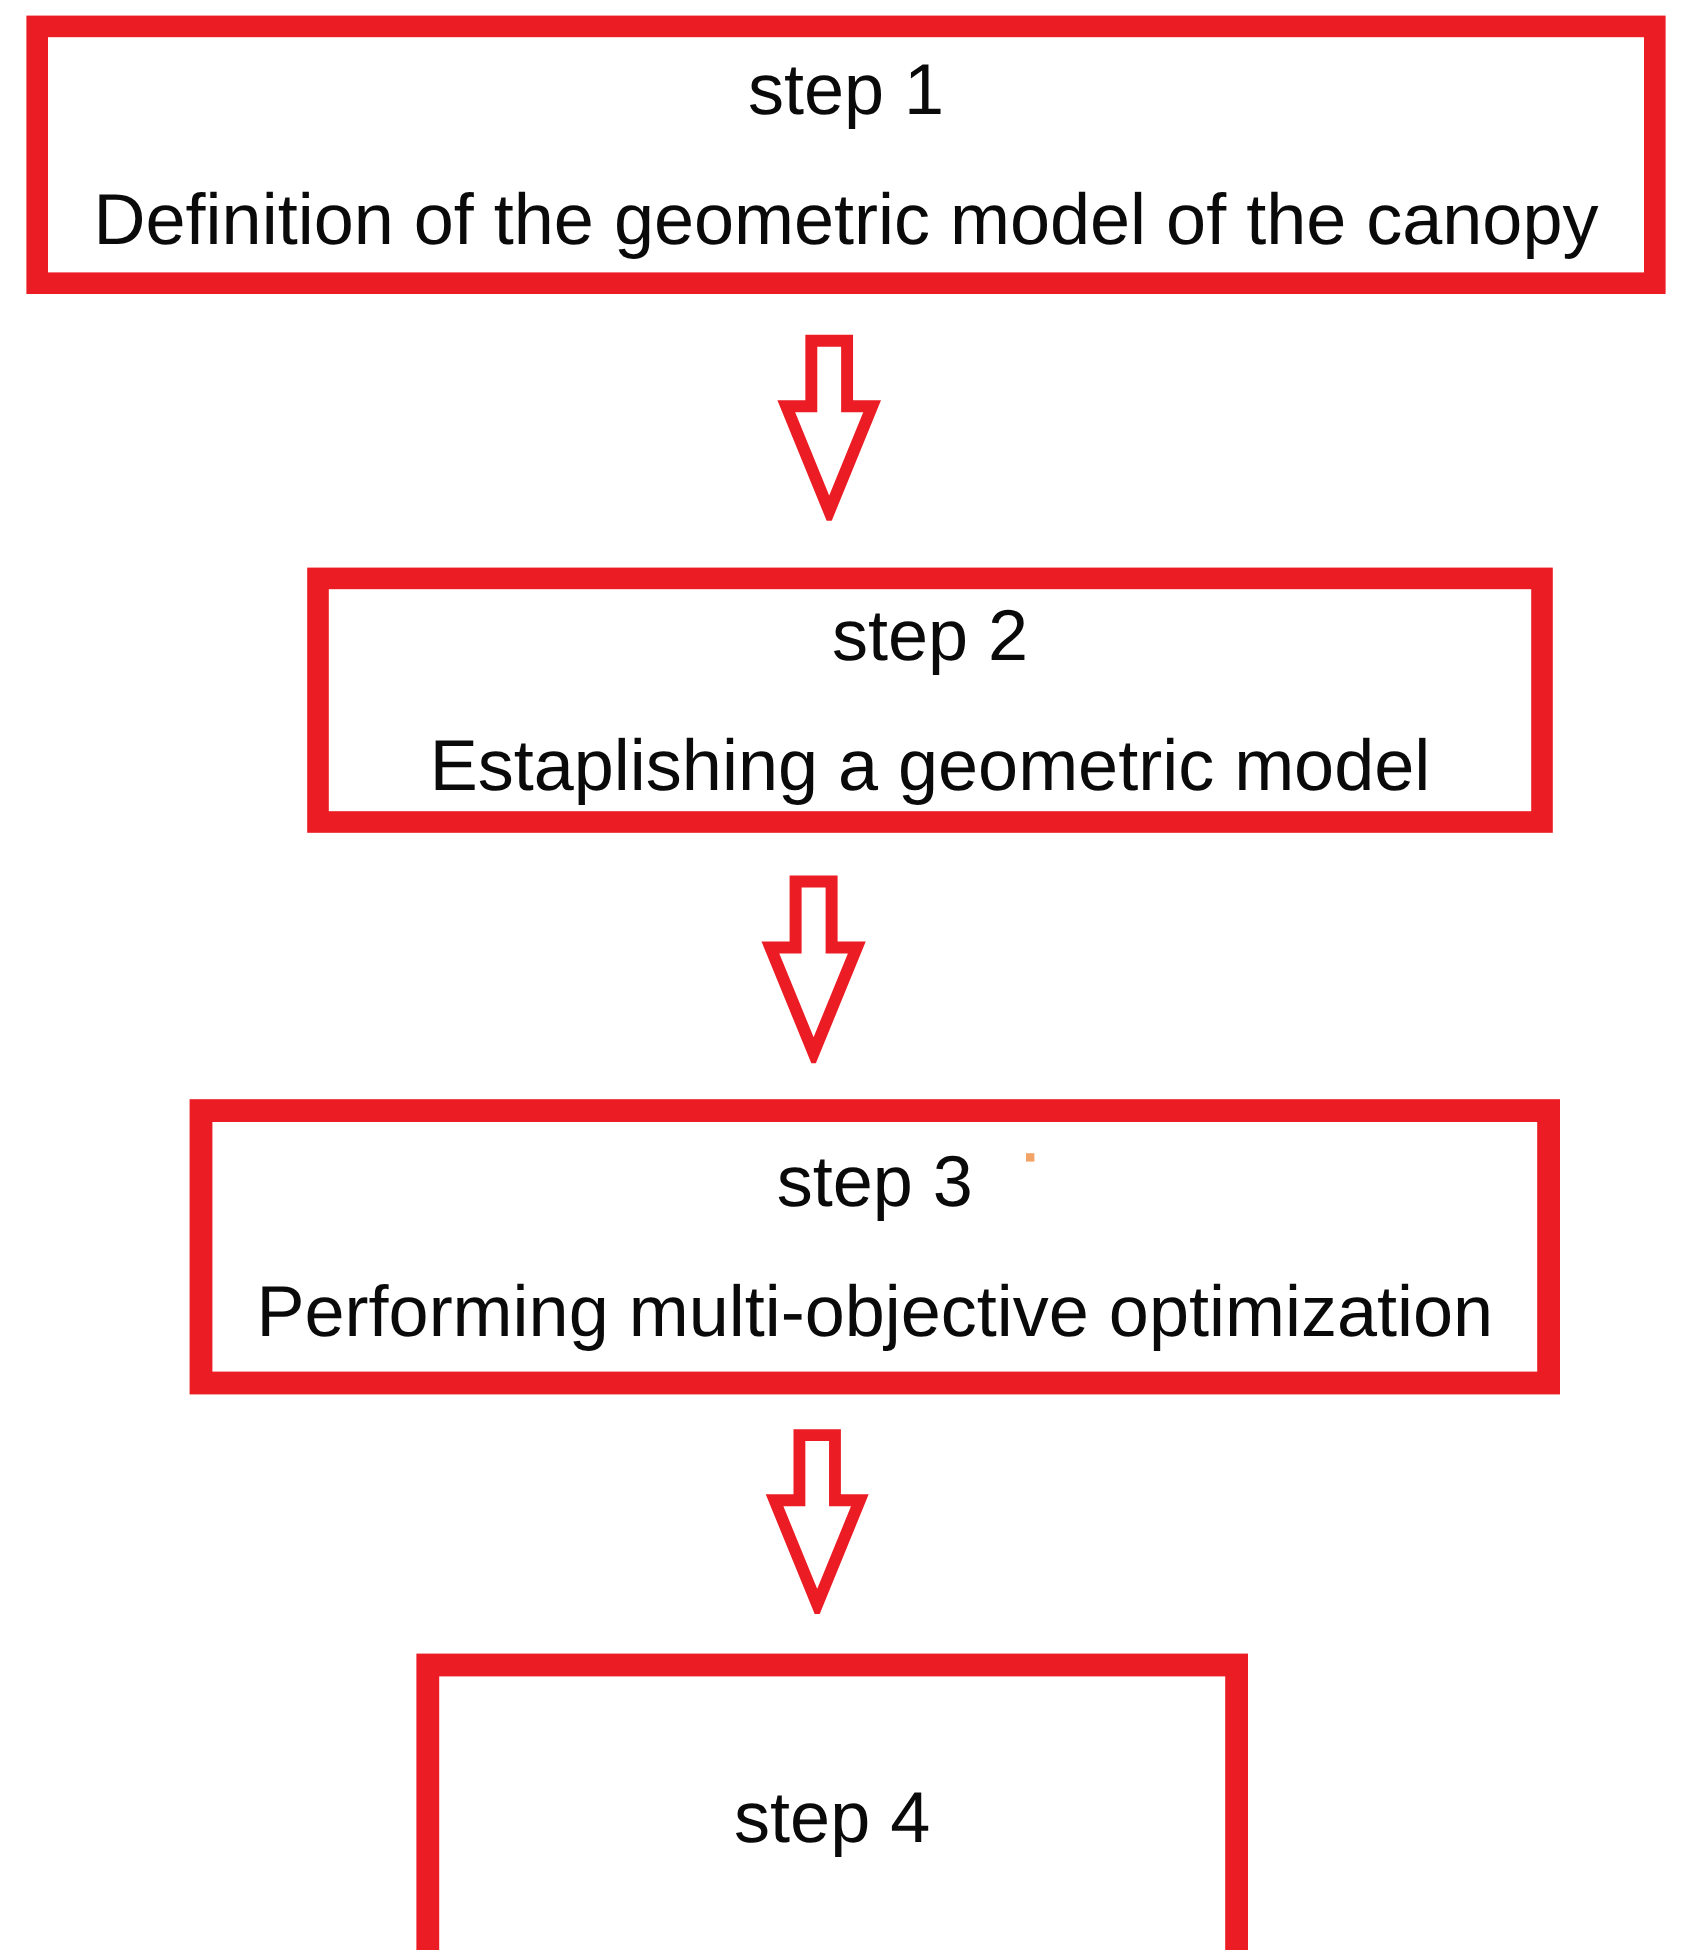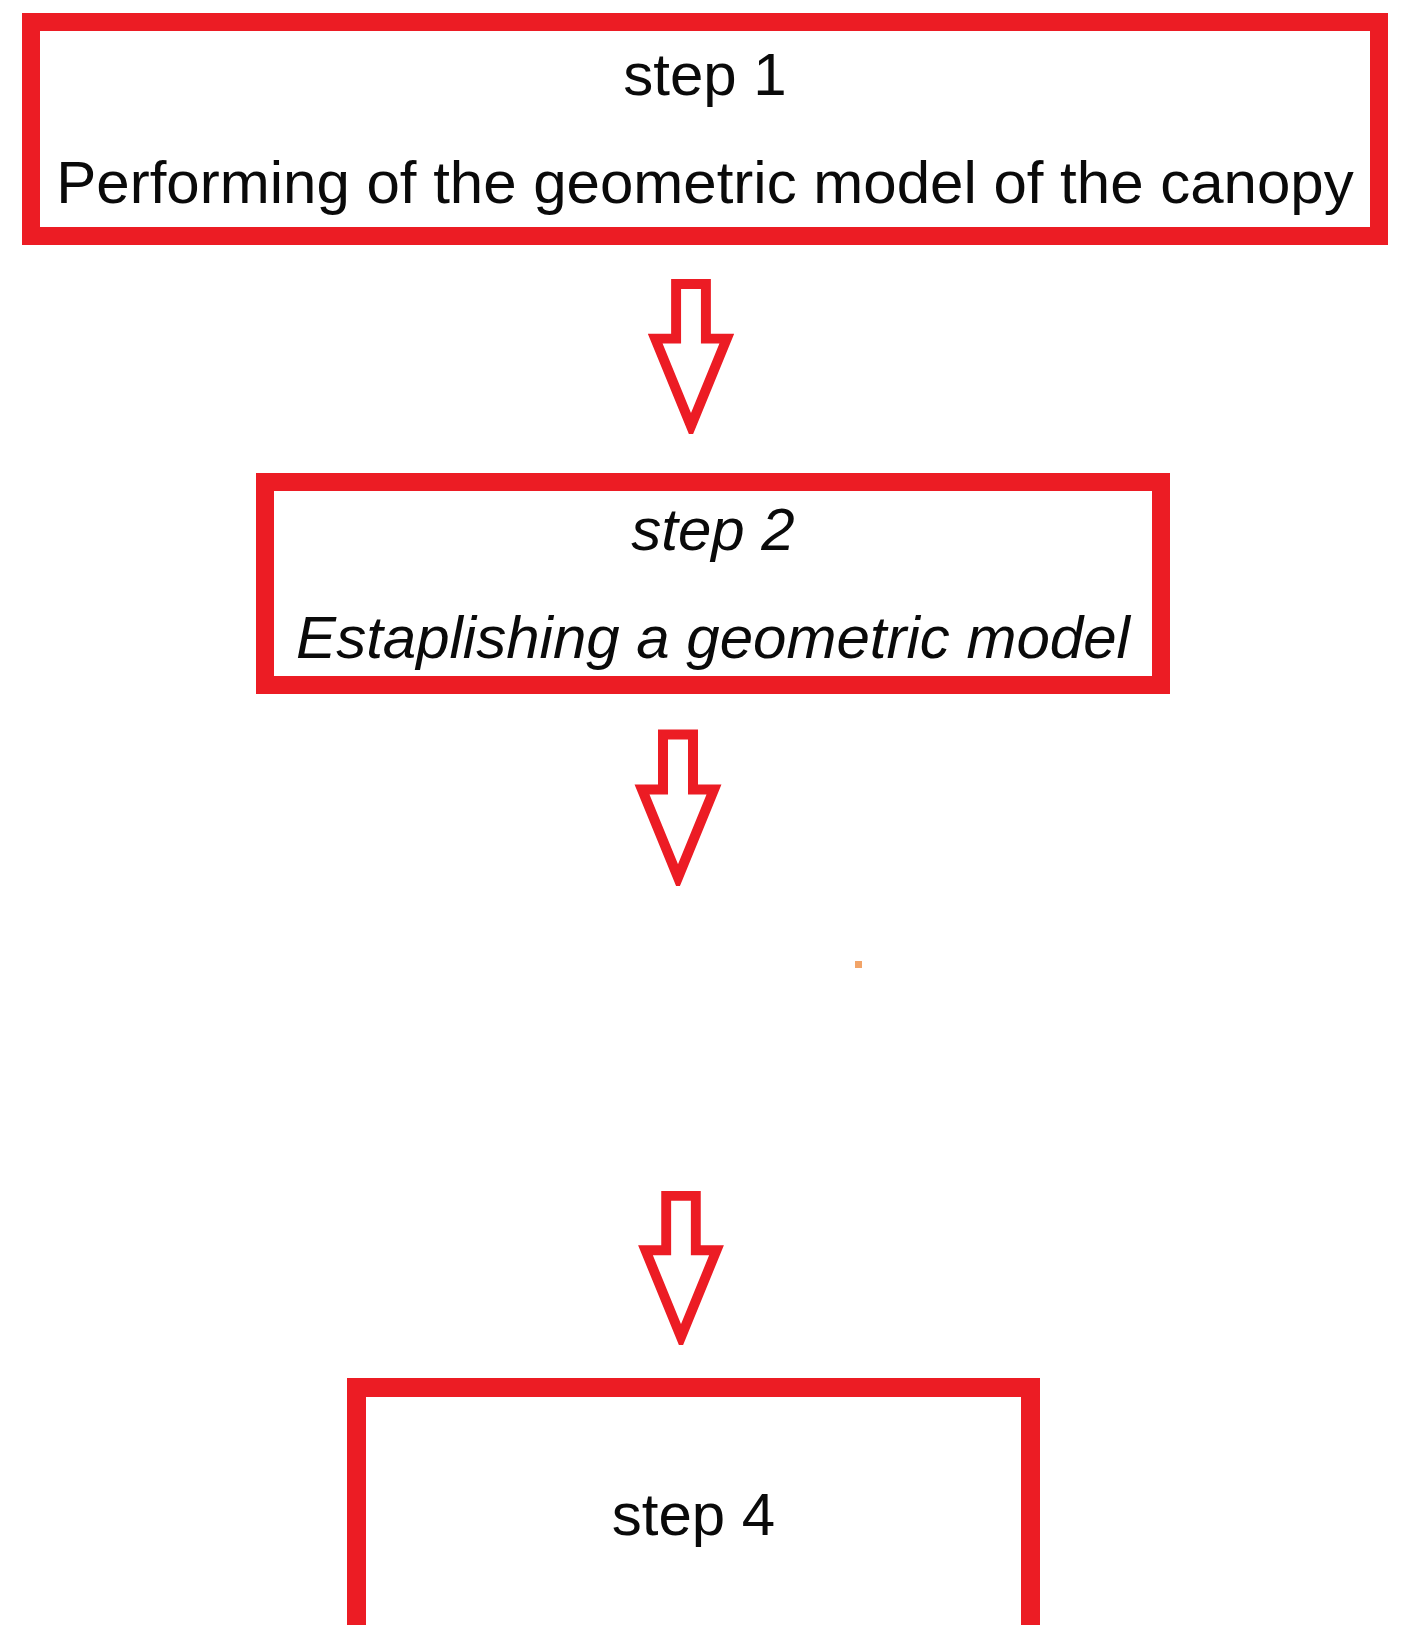--- a/index.html
+++ b/index.html
@@ -34,21 +34,21 @@
     gap: 24px;
   }
   .step-label,
   .step-desc {
     font-size: 60px;
     line-height: 84px;
     color: var(--text);
     white-space: nowrap;
   }
   .box-1 { left: 22px;  top: 13px;   width: 1366px; height: 232px; }
-  .box-2 { left: 256px; top: 473px;  width: 914px;  height: 221px; font-style: italic; }
+  .box-2 { left: 256px; top: 473px;  width: 1038px;  height: 221px; }
   .box-3 { left: 158px; top: 916px;  width: 1142px; height: 246px; border-width: 19px; }
   .box-4 { left: 347px; top: 1378px; width: 693px;  height: 274px; border-width: 19px; }
 
   .arrow-icon {
     position: absolute;
     color: var(--red);
   }
   .arrow-1 { left: 645px; top: 277px;  width: 92px; height: 157px; }
   .arrow-2 { left: 632px; top: 727px;  width: 92px; height: 159px; }
   .arrow-3 { left: 635px; top: 1189px; width: 92px; height: 156px; }
@@ -63,40 +63,44 @@
     background: #f2a468;
   }
 </style>
 </head>
 <body>
 
 <div class="canvas">
 
   <div class="step-box box-1">
     <div class="step-label">step 1</div>
-    <div class="step-desc">Performing of the geometric model of the canopy</div>
+    <div class="step-desc">Definition of the geometric model of the canopy</div>
   </div>
 
   <div class="arrow-icon arrow-1">
     <svg viewBox="0 0 92 158" aria-hidden="true">
       <polygon points="46,150 82,62 61,62 61,7 31,7 31,62 10,62" fill="#ffffff" stroke="currentColor" stroke-width="10" stroke-miterlimit="8"></polygon>
     </svg>
   </div>
 
   <div class="step-box box-2">
     <div class="step-label">step 2</div>
     <div class="step-desc">Estaplishing a geometric model</div>
   </div>
 
   <div class="arrow-icon arrow-2">
     <svg viewBox="0 0 92 158" aria-hidden="true">
       <polygon points="46,150 82,62 61,62 61,7 31,7 31,62 10,62" fill="#ffffff" stroke="currentColor" stroke-width="10" stroke-miterlimit="8"></polygon>
     </svg>
   </div>
 
+  <div class="step-box box-3">
+    <div class="step-label">step 3</div>
+    <div class="step-desc">Performing multi-objective optimization</div>
+  </div>
 
   <div class="artifact-dot"></div>
 
   <div class="arrow-icon arrow-3">
     <svg viewBox="0 0 92 158" aria-hidden="true">
       <polygon points="46,150 82,62 61,62 61,7 31,7 31,62 10,62" fill="#ffffff" stroke="currentColor" stroke-width="10" stroke-miterlimit="8"></polygon>
     </svg>
   </div>
 
   <div class="step-box box-4">

